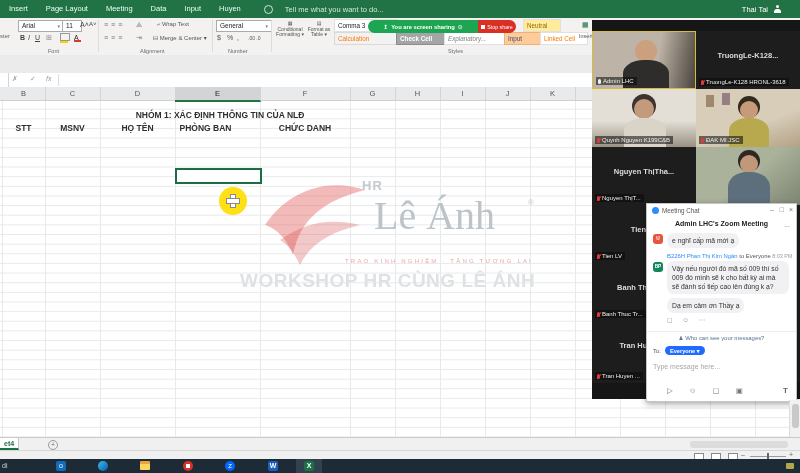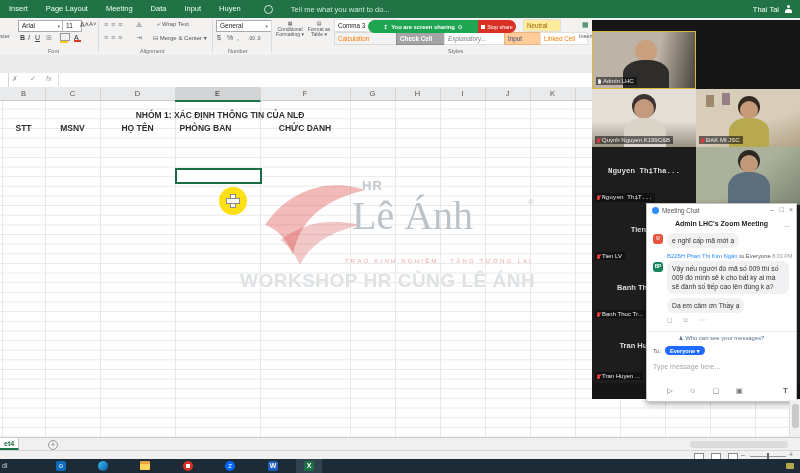--- a/index.html
+++ b/index.html
@@ -2,23 +2,23 @@
 <html><head>
 <meta charset="utf-8">
 <style>
   html,body{margin:0;padding:0;}
   body{font-family:"Liberation Sans",sans-serif;-webkit-font-smoothing:antialiased;}
   #screen{position:relative;width:800px;height:473px;overflow:hidden;background:#fff;}
   .abs{position:absolute;}
   
   #titlebar{left:0;top:0;width:800px;height:18px;background:#217346;color:#fff;display:flex;align-items:center;font-size:7.5px;}
   .rtab{padding:0 9px;line-height:18px;color:#eafff3;}
-  #tellme{color:#cfe8da;margin-left:14px;display:flex;align-items:flex-start;gap:18px;}
+  #tellme{color:#cfe8da;margin-left:14px;display:flex;align-items:flex-start;gap:12px;}
   .bulb{width:7px;height:7px;border:1px solid #cfe8da;border-radius:50%;display:inline-block;}
-  #account{margin-left:auto;display:flex;align-items:center;gap:5px;padding-right:8px;color:#fff;}
+  #account{margin-left:auto;display:flex;align-items:center;gap:5px;padding-right:19px;color:#fff;}
   .person-ico{width:8px;height:8px;display:inline-block;position:relative;}
   .person-ico::before{content:"";position:absolute;left:2.5px;top:0;width:3px;height:3px;border-radius:50%;background:#fff;}
   .person-ico::after{content:"";position:absolute;left:0.5px;top:3.5px;width:7px;height:4px;border-radius:3px 3px 0 0;background:#fff;}
   
   #ribbon{left:0;top:18px;width:800px;height:37px;background:#f3f2f1;border-bottom:1px solid #d8d8d8;font-size:6px;color:#3b3b3b;}
   .combo{position:absolute;background:#fff;border:1px solid #ababab;font-size:6.5px;color:#222;padding:1px 3px;height:8px;line-height:8px;}
   .combo .car{float:right;color:#777;font-size:5px;}
   .glyph{position:absolute;font-size:7px;color:#444;}
   .gdiv{position:absolute;top:2px;width:1px;height:32px;background:#dcdcdc;}
   .glabel{position:absolute;top:30px;font-size:5.5px;color:#6a6a6a;}
@@ -41,21 +41,21 @@
   .vline{position:absolute;top:0;width:1px;height:337px;background:#e7e9eb;}
   .celltxt{position:absolute;font-size:8.5px;font-weight:bold;color:#2e2e2e;text-align:center;white-space:nowrap;}
   #selcell{position:absolute;left:175px;top:68px;width:83px;height:12px;background:#fff;border:2px solid #1a6e43;z-index:3;}
   #cursor{position:absolute;left:219px;top:87px;width:28px;height:28px;border-radius:50%;background:rgba(255,221,0,.92);z-index:4;}
   #cursor::before,#cursor::after{content:"";position:absolute;background:#fff;box-shadow:0 0 0 1px #8a8a8a;}
   #cursor::before{left:12px;top:8px;width:4px;height:12px;}
   #cursor::after{left:8px;top:12px;width:12px;height:4px;}
   
   #wm{position:absolute;left:240px;top:70px;width:330px;height:130px;z-index:2;}
   #wm-hr{position:absolute;left:122px;top:8px;font-size:13px;font-weight:bold;color:#c3c9ce;letter-spacing:1px;}
-  #wm-brand{position:absolute;left:112px;top:22px;font-family:"Liberation Serif",serif;font-size:40px;color:#bcc3c9;}
+  #wm-brand{position:absolute;left:134px;top:22px;font-family:"Liberation Serif",serif;font-size:40px;color:#bcc3c9;}
   #wm-reg{position:absolute;left:288px;top:28px;font-size:8px;color:#c3c9ce;}
   #wm-tag{position:absolute;left:105px;top:88px;font-size:6px;letter-spacing:2.2px;color:#eba9a4;white-space:nowrap;}
   #wm-banner{position:absolute;left:0px;top:100px;font-size:19px;font-weight:bold;color:#dfe2e4;letter-spacing:.5px;white-space:nowrap;}
   
   #vpanel{left:592px;top:20px;width:208px;height:379px;background:#161616;z-index:5;}
   .tile{position:absolute;width:104px;height:58px;background:#1d1d1d;overflow:hidden;}
   .tile.video{background:linear-gradient(120deg,#b9b0a4,#8d8477);}
   .tile .cname{position:absolute;left:0;right:0;top:20px;text-align:center;color:#ddd;font-size:7.5px;font-weight:bold;white-space:nowrap;}
   .nlabel{position:absolute;left:3px;bottom:3px;background:rgba(10,10,10,.55);color:#eee;font-size:6px;padding:1px 3px 1px 2px;display:flex;align-items:center;gap:2px;white-space:nowrap;max-width:96px;overflow:hidden;}
   .mic{width:3px;height:5px;border-radius:1.5px;background:#e03b3b;display:inline-block;position:relative;flex:none;}
@@ -250,20 +250,27 @@
 
     <div class="tile video" style="left:0;top:11px;border:1.5px solid #d8bb3e;box-sizing:border-box;background:linear-gradient(100deg,#bdb3a6 62%,#4a443d 100%);">
       <div class="head" style="left:42px;top:8px;width:22px;height:22px;background:#caa07e;"></div>
       <div class="torso" style="left:30px;top:28px;width:46px;height:30px;background:#2f2d2b;"></div>
       <div class="nlabel">
           <span class="mic on"></span>
           <span>Admin LHC</span>
         </div>
     </div>
 
+    <div class="tile" style="left:104px;top:11px;">
+      <div class="cname">TruongLe-K128...</div>
+      <div class="nlabel">
+          <span class="mic"></span>
+          <span>TruongLe-K128 HRONL-3618</span>
+        </div>
+    </div>
 
     <div class="tile video" style="left:0;top:69px;background:linear-gradient(180deg,#e3ded6 55%,#9a9183 100%);">
       <div class="head" style="left:42px;top:10px;width:20px;height:20px;background:#c49a7c;box-shadow:0 -3px 0 2px #3c3430;"></div>
       <div class="torso" style="left:32px;top:29px;width:42px;height:29px;background:#d9d3c8;"></div>
       <div class="nlabel">
           <span class="mic"></span>
           <span>Quynh Nguyen K199C&amp;B</span>
         </div>
     </div>
 
@@ -271,21 +278,21 @@
       <div class="head" style="left:44px;top:12px;width:18px;height:18px;background:#c79b7a;box-shadow:0 -3px 0 2px #33291f;"></div>
       <div class="torso" style="left:33px;top:29px;width:40px;height:29px;background:#b9a94e;"></div>
       <div class="abs" style="left:10px;top:6px;width:8px;height:12px;background:#7a5a3a;opacity:.6;"></div>
       <div class="abs" style="left:26px;top:4px;width:8px;height:12px;background:#6a4a60;opacity:.6;"></div>
       <div class="nlabel">
           <span class="mic"></span>
           <span>ĐAK MI JSC</span>
         </div>
     </div>
 
-    <div class="tile" style="left:0;top:127px;font-family:Liberation Mono, monospace;">
+    <div class="tile" style="left:0;top:127px;">
       <div class="cname">Nguyen ThịTha...</div>
       <div class="nlabel">
           <span class="mic"></span>
           <span>Nguyen ThịT...</span>
         </div>
     </div>
 
     <div class="tile video" style="left:104px;top:127px;background:linear-gradient(140deg,#aab29b 50%,#7d8573 100%);">
       <div class="head" style="left:44px;top:8px;width:18px;height:18px;background:#c2987a;box-shadow:0 -3px 0 2px #2e2722;"></div>
       <div class="torso" style="left:32px;top:25px;width:42px;height:33px;background:#5d6e7d;"></div>

